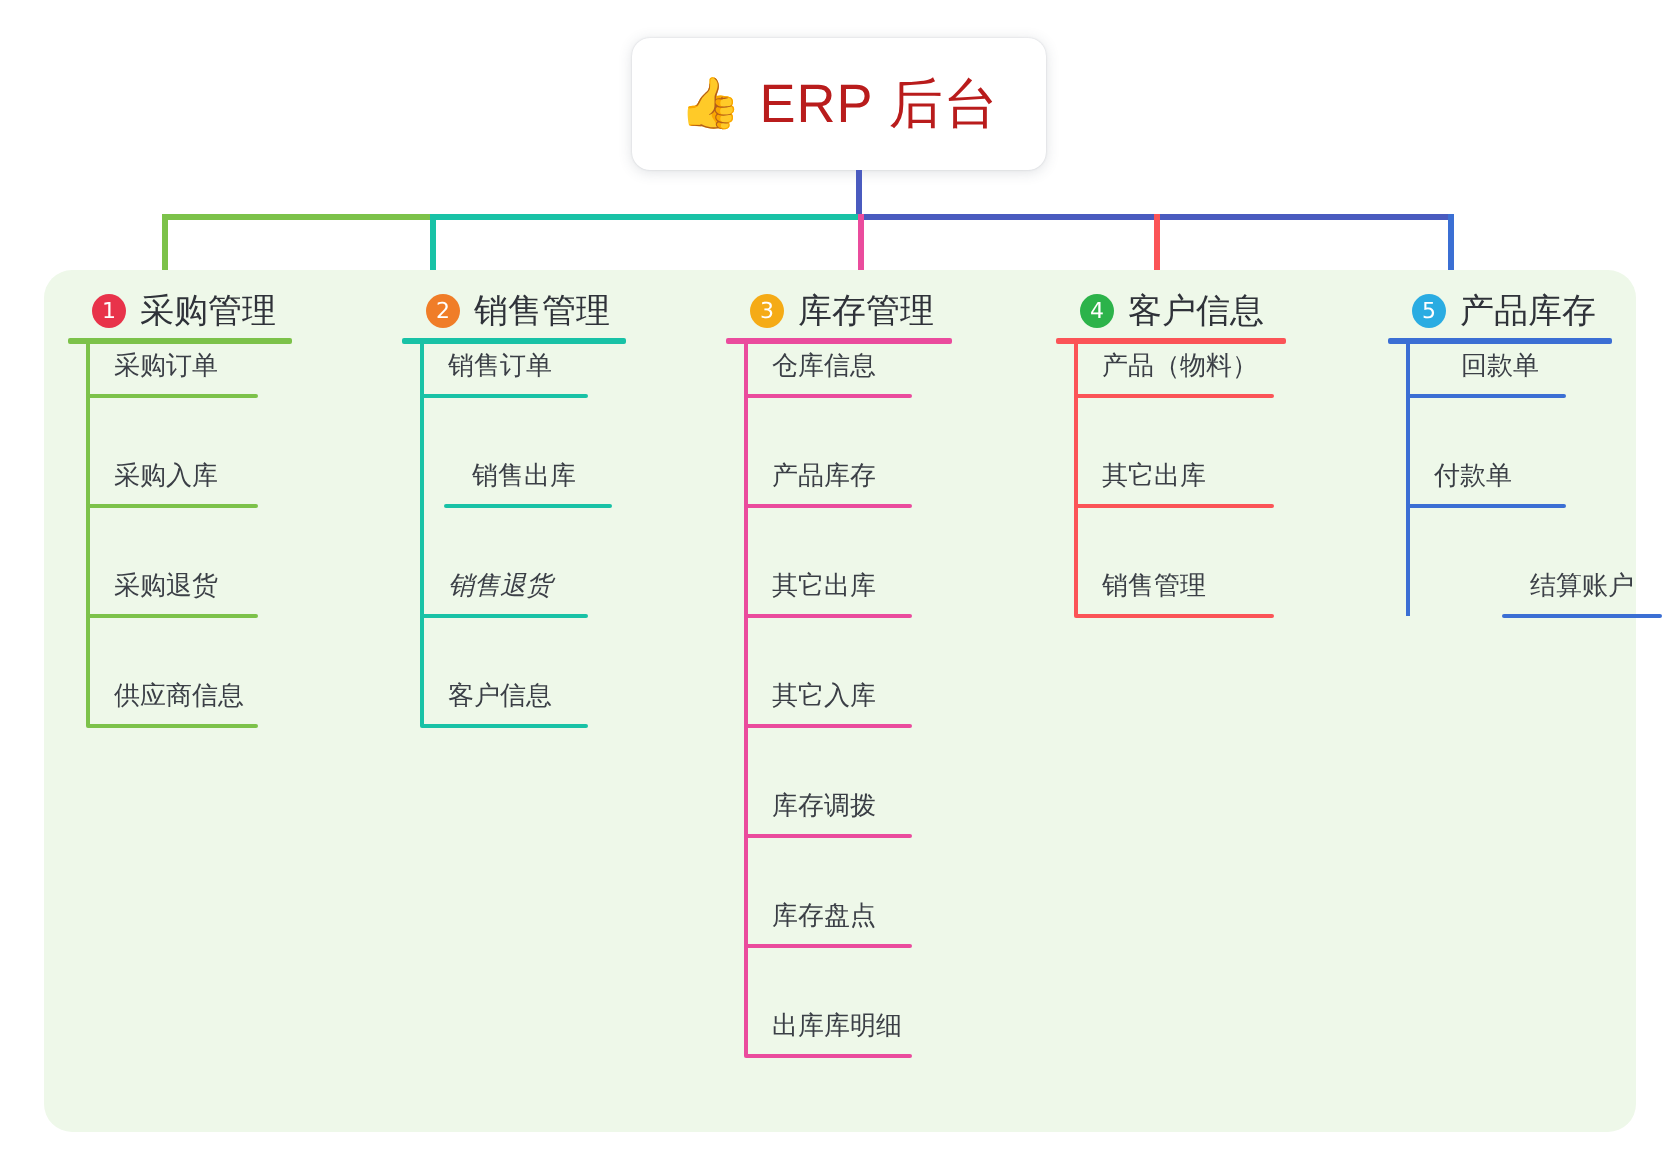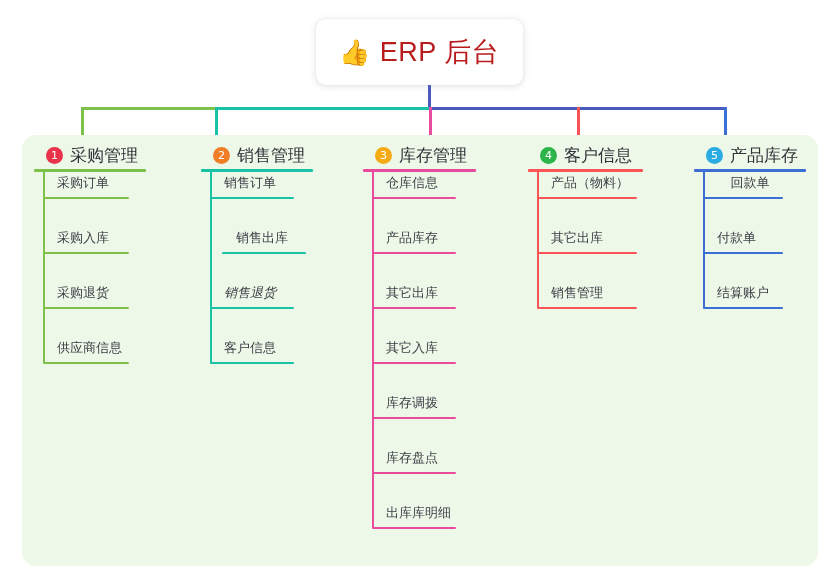--- a/index.html
+++ b/index.html
@@ -253,20 +253,20 @@
         <div class="head-rule" style="left: 0px; top: 25px; width: 112px; background: rgb(59, 111, 212);"></div>
         <div class="spine" style="left: 9px; top: 25px; height: 139px; background: rgb(59, 111, 212);"></div>
         <div class="leaf" style="left: 9px; top: 30px; width: 80px; text-align: center;">
           <span class="leaf-label">回款单</span>
           <div class="leaf-rule" style="background: rgb(59, 111, 212);"></div>
         </div>
         <div class="leaf" style="left: 9px; top: 85px; width: 80px;">
           <span class="leaf-label">付款单</span>
           <div class="leaf-rule" style="background: rgb(59, 111, 212);"></div>
         </div>
-        <div class="leaf" style="left: 9px; top: 140px; width: 80px;">
+        <div class="leaf" style="left: 9px; top: 140px; width: 80px; padding-left: 48px;">
           <span class="leaf-label">结算账户</span>
           <div class="leaf-rule" style="background: rgb(59, 111, 212);"></div>
         </div>
       </div>
     </div>
 
 </div>
 
 </body></html>

